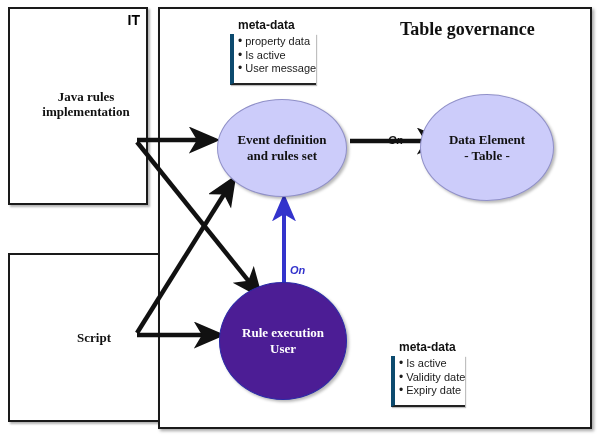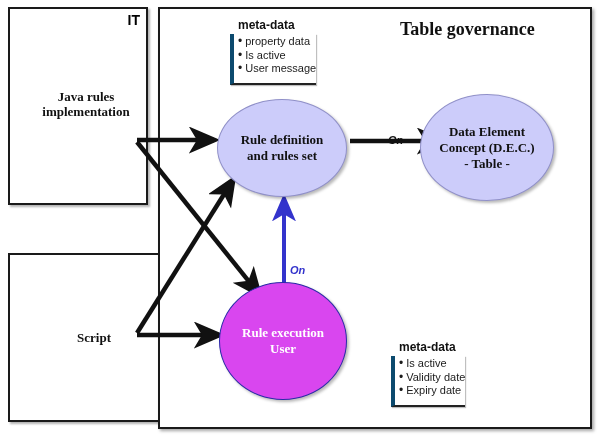--- a/index.html
+++ b/index.html
@@ -76,21 +76,21 @@
     font-weight: bold;
     font-size: 13px;
     line-height: 16px;
     box-shadow: 2px 2px 3px rgba(0,0,0,0.28);
   }
   .ellipse.light {
     background: #ccccfa;
     color: #111111;
   }
   .ellipse.dark {
-    background: #d946ef;
+    background: #4c1d95;
     border-color: #2a2aa8;
     color: #ffffff;
     text-align: center;
   }
   .ellipse span { display: block; padding: 0 6px; }
 
   
   .note { position: absolute; padding-left: 44px; }
   .note-title {
     font-family: "Liberation Sans", sans-serif;
@@ -195,36 +195,35 @@
 
     <line x1="137" y1="335" x2="219" y2="335" stroke="#111111" stroke-width="4.5" marker-end="url(#ah-black)"></line>
 
     <line x1="350" y1="141" x2="442" y2="141" stroke="#111111" stroke-width="4.5" marker-end="url(#ah-black)"></line>
 
     <line x1="284" y1="286" x2="284" y2="199" stroke="#3333cc" stroke-width="4" marker-end="url(#ah-blue)"></line>
   </svg>
 
   <div class="ellipse light" style="left:217px; top:99px; width:130px; height:98px;">
     <div>
-      <span>Rule definition</span>
+      <span>Event definition</span>
       <span>and rules set</span>
     </div>
   </div>
 
   <div class="ellipse dark" style="left:219px; top:282px; width:128px; height:118px;">
     <div>
       <span>Rule execution</span>
       <span>User</span>
     </div>
   </div>
 
   <div class="ellipse light" style="left:420px; top:94px; width:134px; height:107px;">
     <div>
       <span>Data Element</span>
-      <span>Concept (D.E.C.)</span>
       <span>- Table -</span>
     </div>
   </div>
 
   <div class="arrow-label black" style="left:388px; top:110px;">On</div>
 
   <div class="arrow-label blue" style="left:290px; top:240px;">On</div>
 
 </div>
 

